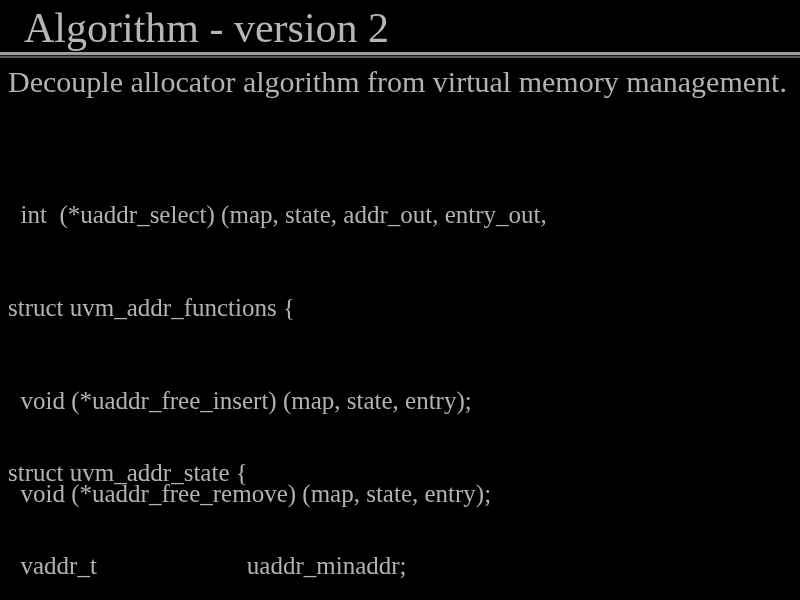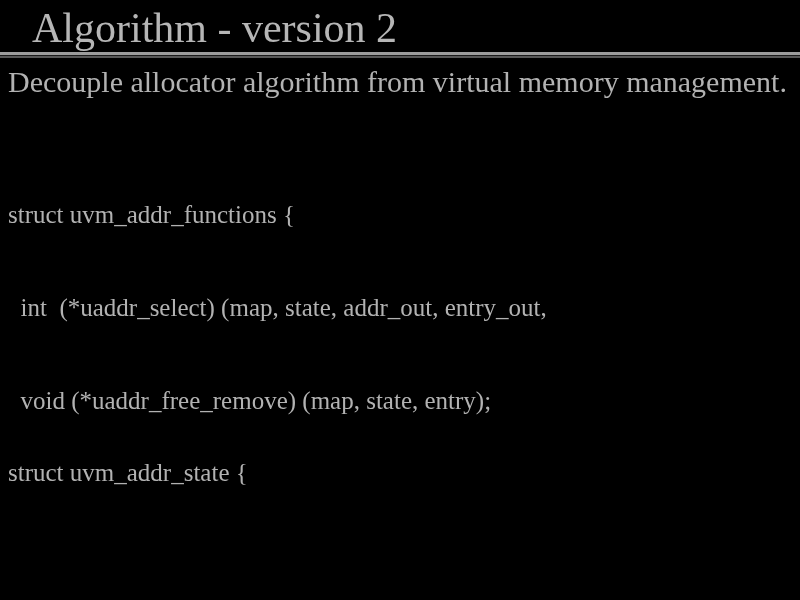--- a/index.html
+++ b/index.html
@@ -11,21 +11,21 @@
     position: relative;
     width: 800px;
     height: 600px;
     background: #000000;
     overflow: hidden;
     font-family: "Liberation Serif", "DejaVu Serif", serif;
     color: #b2b2b2;
   }
   .slide-title {
     position: absolute;
-    left: 32px;
+    left: 24px;
     top: 4px;
     font-size: 42px;
     line-height: 48px;
     color: #b6b6b6;
     white-space: pre;
   }
   .title-rule {
     position: absolute;
     left: 0;
     top: 52px;
@@ -65,27 +65,29 @@
 
 <div class="slide">
 
   <div class="slide-title">Algorithm - version 2</div>
 
   <div class="title-rule"></div>
 
   <div class="slide-subtitle">Decouple allocator algorithm from virtual memory management.</div>
 
   <div class="code-block" id="code-block-1">
+    <div class="code-line">  int  (*uaddr_select) (map, state, addr_out, entry_out,</div>
     <div class="code-line">struct uvm_addr_functions {</div>
-    <div class="code-line">  int  (*uaddr_select) (map, state, addr_out, entry_out,</div>
+    <div class="code-line">  void (*uaddr_free_insert) (map, state, entry);</div>
     <div class="code-line">  void (*uaddr_free_remove) (map, state, entry);</div>
     
     
   </div>
 
   <div class="code-block" id="code-block-2">
     <div class="code-line">struct uvm_addr_state {</div>
+    <div class="code-line">  vaddr_t                        uaddr_minaddr;</div>
     
     
     
   </div>
 
 </div>
 
 </body></html>

